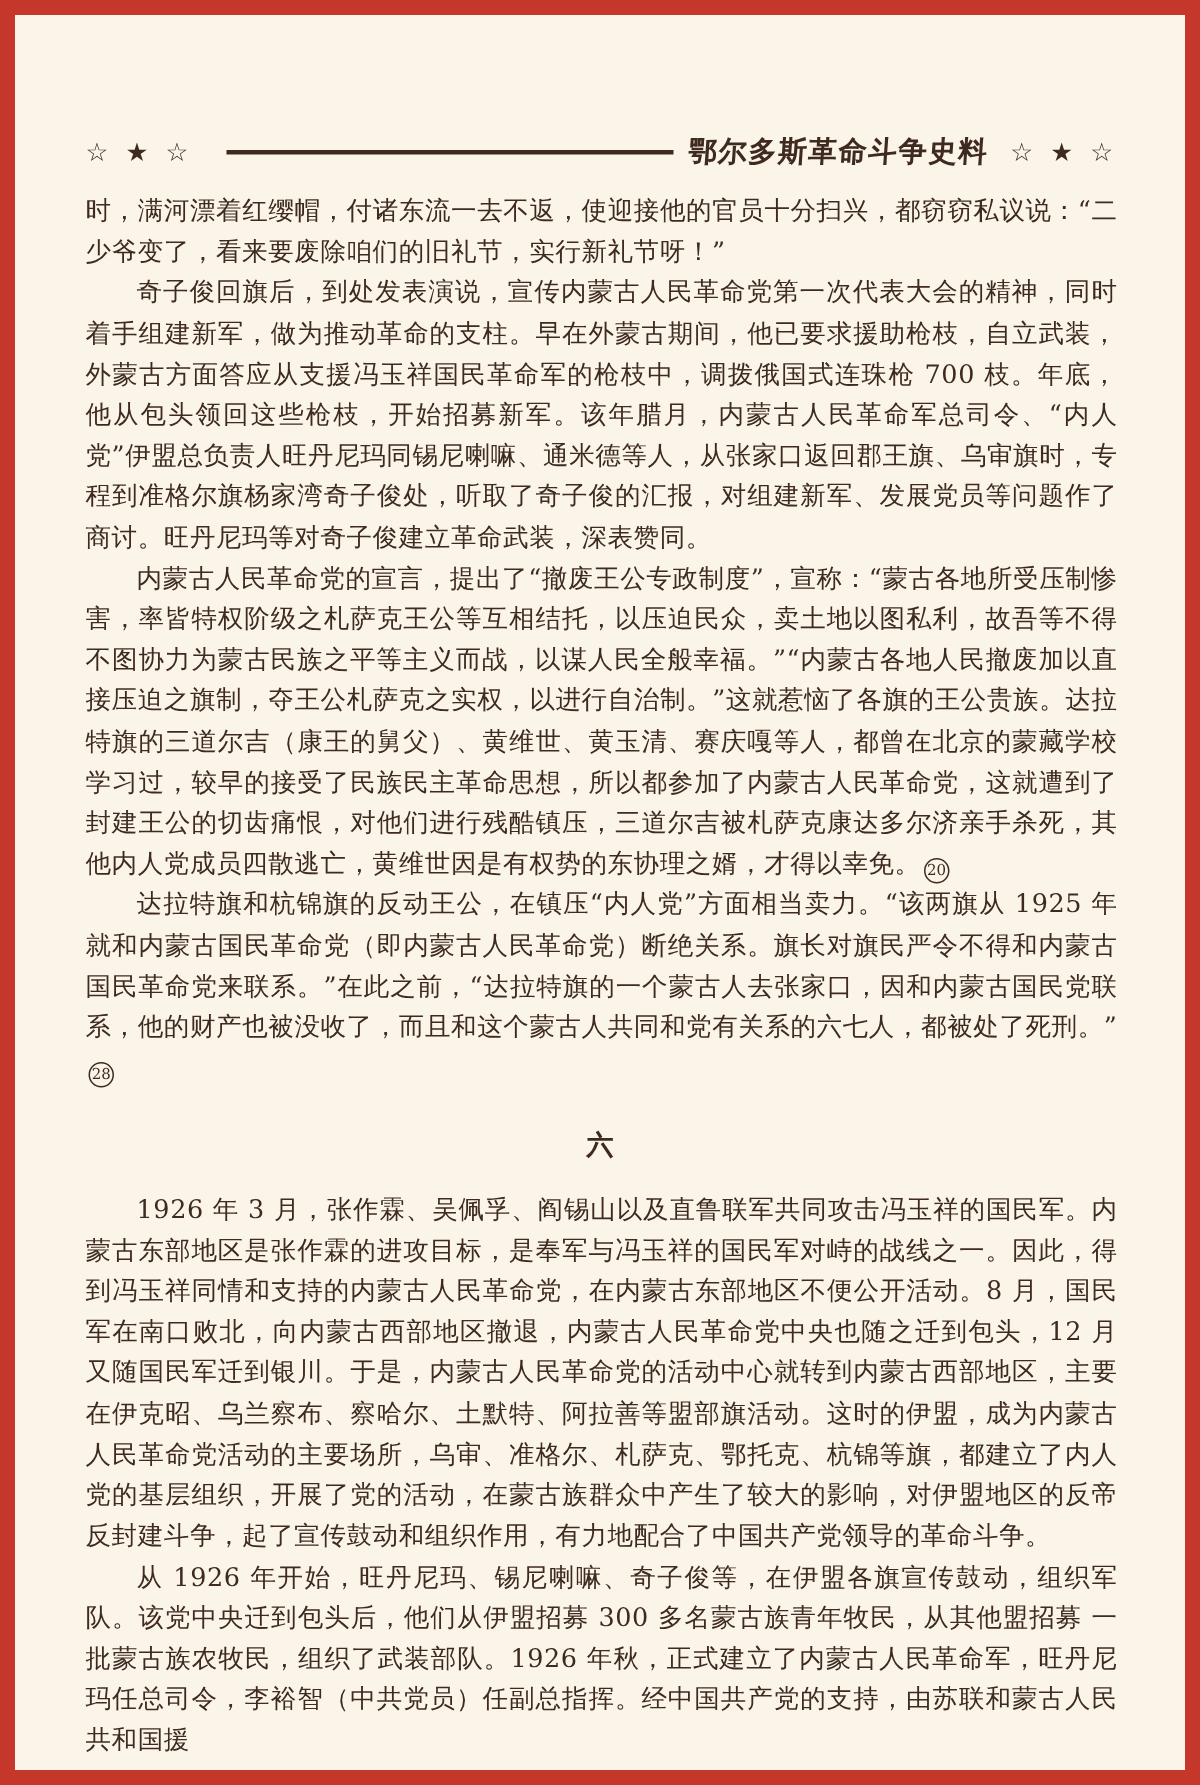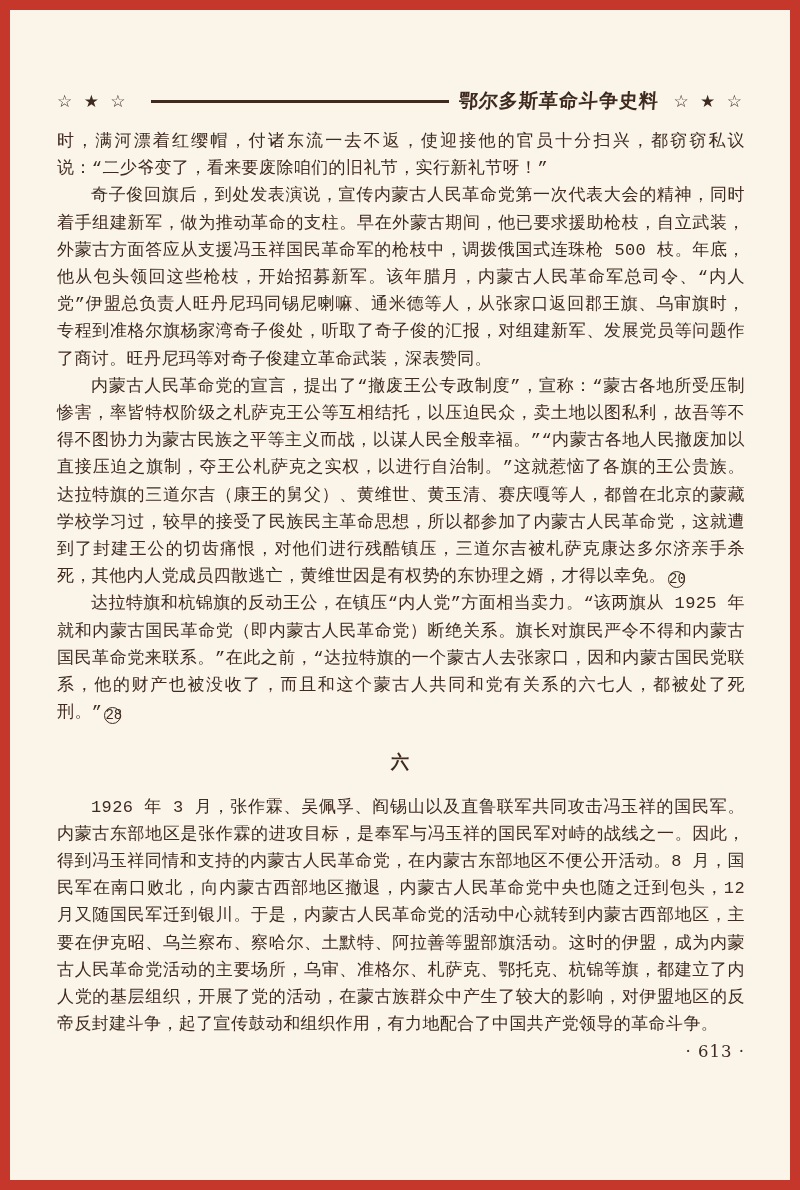--- a/index.html
+++ b/index.html
@@ -52,42 +52,41 @@
     font-weight:bold;
     letter-spacing:1px;
     margin-right:14px;
     transform:skewX(-4deg);
   }
   .body-text{
     font-size:17px;
     line-height:27.2px;
     letter-spacing:0.4px;
     text-align:justify;
-    font-family:Liberation Mono, monospace;
   }
   .para{
     margin:0;
   }
   .para.indent{
     text-indent:2em;
   }
   .section-heading{
     text-align:center;
     text-indent:0;
     font-size:18px;
     font-weight:bold;
     margin:24px 0 16px 0;
     letter-spacing:2px;
   }
   .circled{
     display:inline-block;
     width:15px;height:15px;
     border:1.2px solid currentColor;
     border-radius:50%;
-    font-size:14px;
+    font-size:10px;
     line-height:15px;
     text-align:center;
     letter-spacing:0;
     vertical-align:-2px;
     margin-left:2px;
     text-indent:0;
   }
   .page-number{
     text-align:right;
     font-size:16.5px;
@@ -103,23 +102,24 @@
 
     <div class="header">
       <span class="stars">☆ ★ ☆</span>
       <span class="rule"></span>
       <span class="running-title">鄂尔多斯革命斗争史料</span>
       <span class="stars">☆ ★ ☆</span>
     </div>
 
     <div class="body-text">
         <p class="para">时，满河漂着红缨帽，付诸东流一去不返，使迎接他的官员十分扫兴，都窃窃私议说：“二少爷变了，看来要废除咱们的旧礼节，实行新礼节呀！”</p>
-        <p class="para indent">奇子俊回旗后，到处发表演说，宣传内蒙古人民革命党第一次代表大会的精神，同时着手组建新军，做为推动革命的支柱。早在外蒙古期间，他已要求援助枪枝，自立武装，外蒙古方面答应从支援冯玉祥国民革命军的枪枝中，调拨俄国式连珠枪 500 枝。年底，他从包头领回这些枪枝，开始招募新军。该年腊月，内蒙古人民革命军总司令、“内人党”伊盟总负责人旺丹尼玛同锡尼喇嘛、通米德等人，从张家口返回郡王旗、乌审旗时，专程到准格尔旗杨家湾奇子俊处，听取了奇子俊的汇报，对组建新军、发展党员等问题作了商讨。旺丹尼玛等对奇子俊建立革命武装，深表赞同。</p>
+        <p class="para indent">奇子俊回旗后，到处发表演说，宣传内蒙古人民革命党第一次代表大会的精神，同时着手组建新军，做为推动革命的支柱。早在外蒙古期间，他已要求援助枪枝，自立武装，外蒙古方面答应从支援冯玉祥国民革命军的枪枝中，调拨俄国式连珠枪 700 枝。年底，他从包头领回这些枪枝，开始招募新军。该年腊月，内蒙古人民革命军总司令、“内人党”伊盟总负责人旺丹尼玛同锡尼喇嘛、通米德等人，从张家口返回郡王旗、乌审旗时，专程到准格尔旗杨家湾奇子俊处，听取了奇子俊的汇报，对组建新军、发展党员等问题作了商讨。旺丹尼玛等对奇子俊建立革命武装，深表赞同。</p>
         <p class="para indent">内蒙古人民革命党的宣言，提出了“撤废王公专政制度”，宣称：“蒙古各地所受压制惨害，率皆特权阶级之札萨克王公等互相结托，以压迫民众，卖土地以图私利，故吾等不得不图协力为蒙古民族之平等主义而战，以谋人民全般幸福。”“内蒙古各地人民撤废加以直接压迫之旗制，夺王公札萨克之实权，以进行自治制。”这就惹恼了各旗的王公贵族。达拉特旗的三道尔吉（康王的舅父）、黄维世、黄玉清、赛庆嘎等人，都曾在北京的蒙藏学校学习过，较早的接受了民族民主革命思想，所以都参加了内蒙古人民革命党，这就遭到了封建王公的切齿痛恨，对他们进行残酷镇压，三道尔吉被札萨克康达多尔济亲手杀死，其他内人党成员四散逃亡，黄维世因是有权势的东协理之婿，才得以幸免。<span class="circled">20</span></p>
         <p class="para indent">达拉特旗和杭锦旗的反动王公，在镇压“内人党”方面相当卖力。“该两旗从 1925 年就和内蒙古国民革命党（即内蒙古人民革命党）断绝关系。旗长对旗民严令不得和内蒙古国民革命党来联系。”在此之前，“达拉特旗的一个蒙古人去张家口，因和内蒙古国民党联系，他的财产也被没收了，而且和这个蒙古人共同和党有关系的六七人，都被处了死刑。”<span class="circled">28</span></p>
         <div class="section-heading">六</div>
         <p class="para indent">1926 年 3 月，张作霖、吴佩孚、阎锡山以及直鲁联军共同攻击冯玉祥的国民军。内蒙古东部地区是张作霖的进攻目标，是奉军与冯玉祥的国民军对峙的战线之一。因此，得到冯玉祥同情和支持的内蒙古人民革命党，在内蒙古东部地区不便公开活动。8 月，国民军在南口败北，向内蒙古西部地区撤退，内蒙古人民革命党中央也随之迁到包头，12 月又随国民军迁到银川。于是，内蒙古人民革命党的活动中心就转到内蒙古西部地区，主要在伊克昭、乌兰察布、察哈尔、土默特、阿拉善等盟部旗活动。这时的伊盟，成为内蒙古人民革命党活动的主要场所，乌审、准格尔、札萨克、鄂托克、杭锦等旗，都建立了内人党的基层组织，开展了党的活动，在蒙古族群众中产生了较大的影响，对伊盟地区的反帝反封建斗争，起了宣传鼓动和组织作用，有力地配合了中国共产党领导的革命斗争。</p>
+        <p class="para indent">从 1926 年开始，旺丹尼玛、锡尼喇嘛、奇子俊等，在伊盟各旗宣传鼓动，组织军队。该党中央迁到包头后，他们从伊盟招募 300 多名蒙古族青年牧民，从其他盟招募 一批蒙古族农牧民，组织了武装部队。1926 年秋，正式建立了内蒙古人民革命军，旺丹尼玛任总司令，李裕智（中共党员）任副总指挥。经中国共产党的支持，由苏联和蒙古人民共和国援</p>
       </div>
 
     <div class="page-number">· 613 ·</div>
 
   </div>
 </div>
 
 </body></html>

